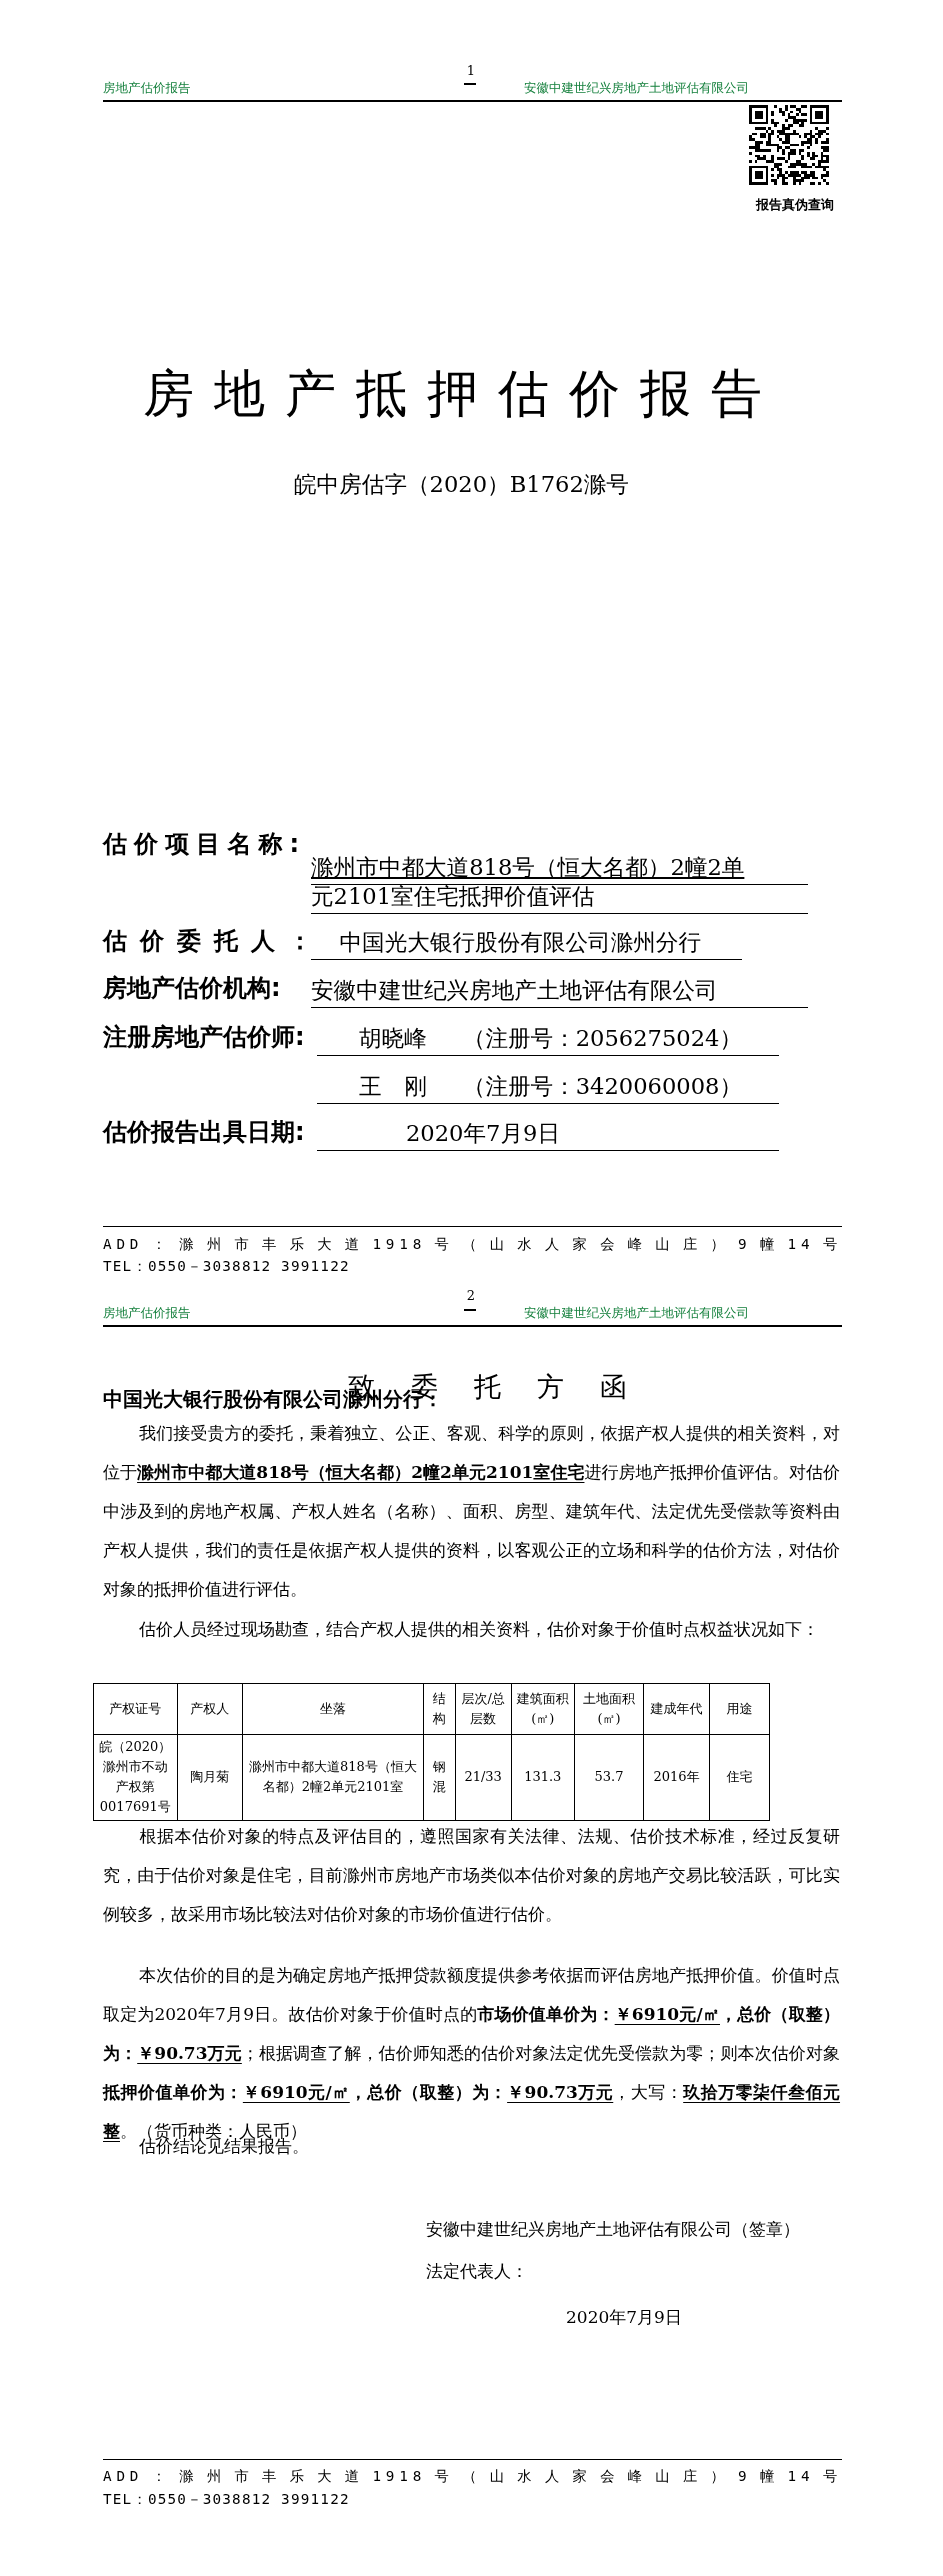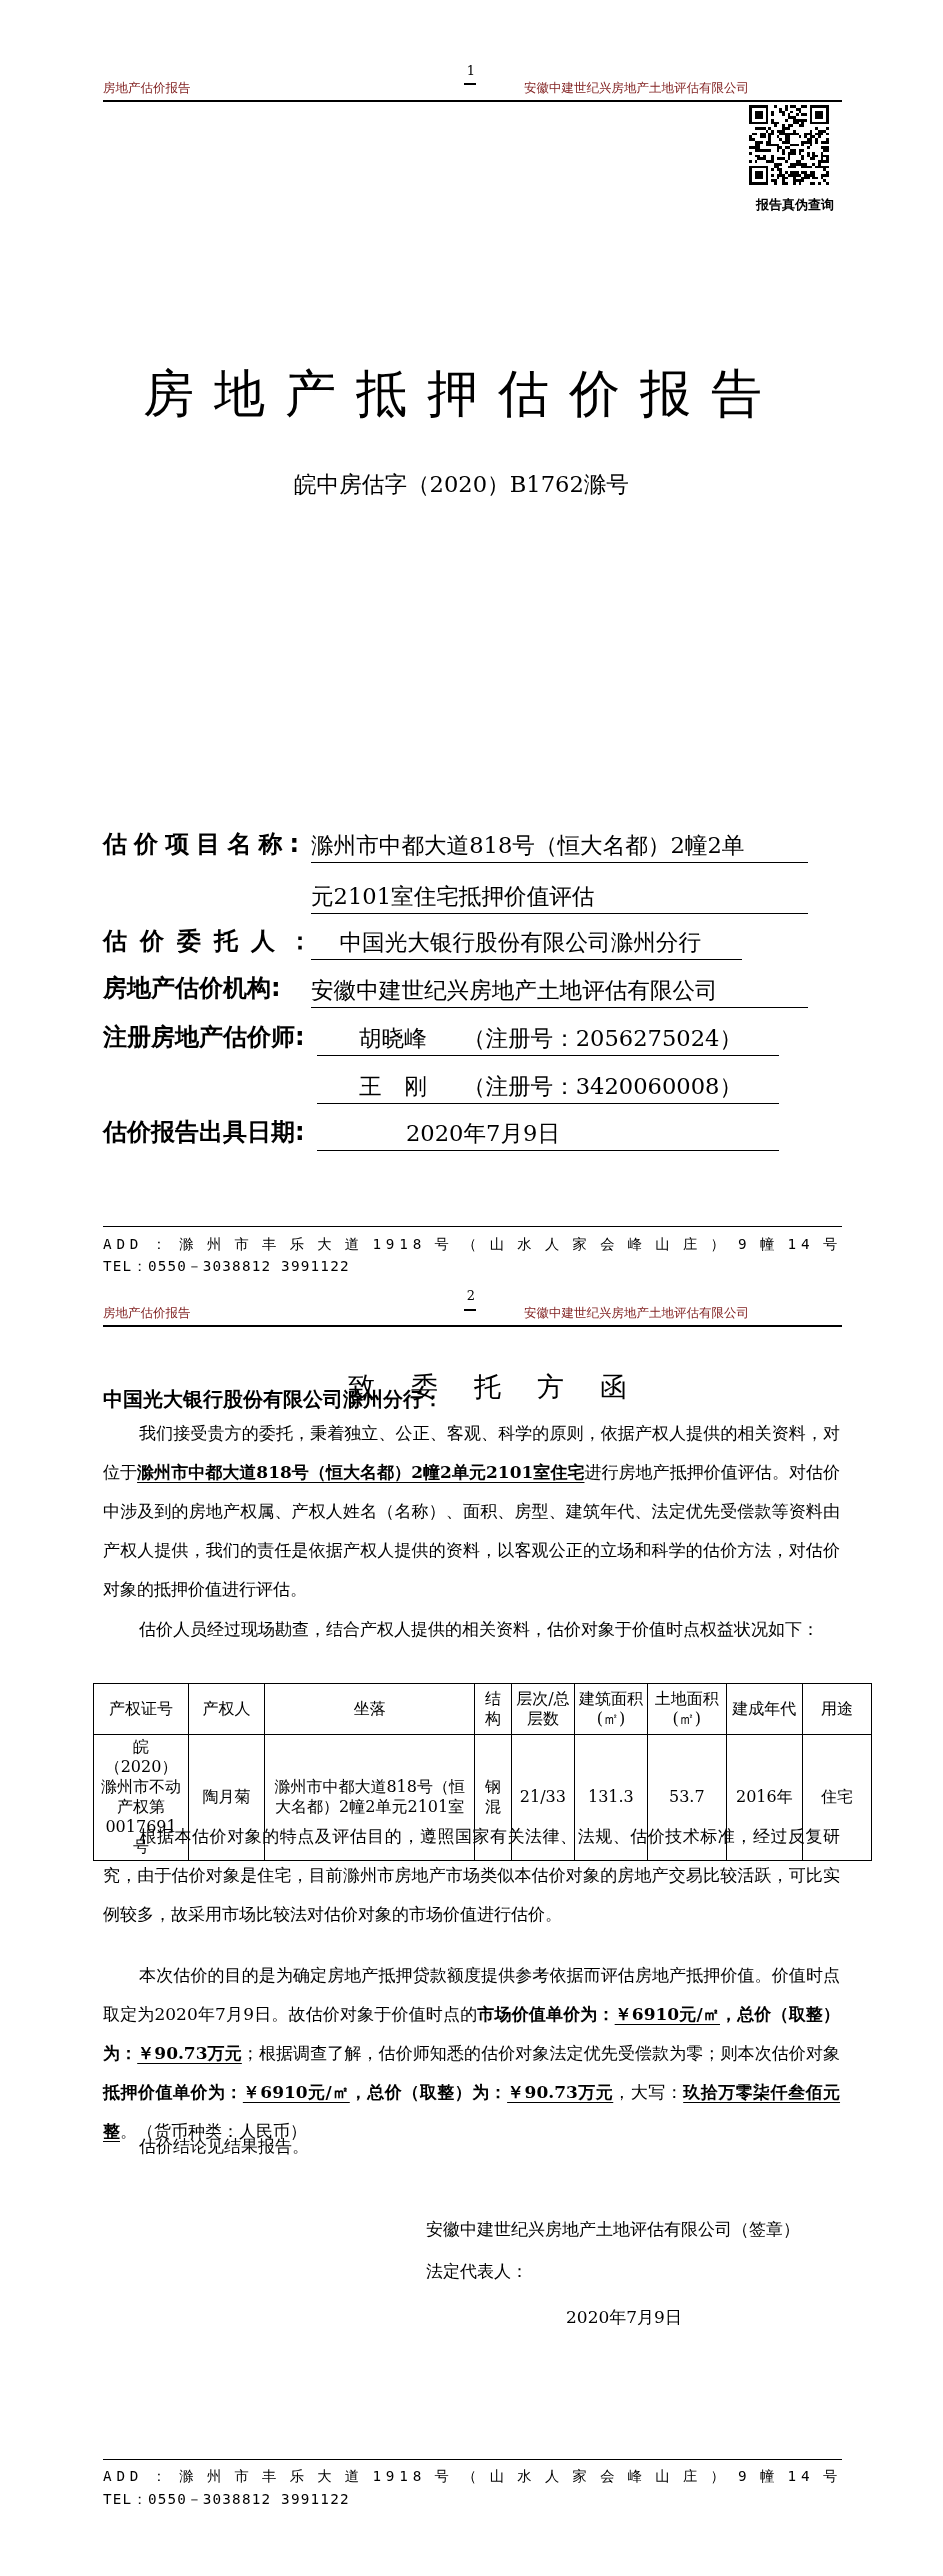--- a/index.html
+++ b/index.html
@@ -1,37 +1,37 @@
 <!DOCTYPE html>
 <html style="font-size:9.5px"><head>
 <meta charset="utf-8">
 <style>
   html, body { margin: 0; padding: 0; background: #ffffff; }
   body { width: 943px; height: 2576px; position: relative; overflow: hidden;
          font-family: "DejaVu Serif", "Liberation Serif", serif; color: #000; }
   .abs { position: absolute; white-space: nowrap; }
-  .hdr-left, .hdr-right { font-family: "DejaVu Sans", "Liberation Sans", sans-serif; font-size: 12.5px; color: #7f1d1d; }
+  .hdr-left, .hdr-right { font-family: "DejaVu Sans", "Liberation Sans", sans-serif; font-size: 12.5px; color: #15803d; }
   .hdr-line { position: absolute; height: 2.4px; background: #000; }
   .page-num { font-size: 13px; text-align: center; width: 24px; }
   .page-num-bar { position: absolute; width: 12px; height: 1.8px; background: #000; }
   .qr { position: absolute; width: 80px; height: 80px; background: #fff; }
   .qr-caption { font-family: "DejaVu Sans", sans-serif; font-weight: bold; font-size: 13px; }
   .main-title { font-family: "DejaVu Sans", "Liberation Sans", sans-serif; font-size: 51px; letter-spacing: 20px; font-weight: 500; }
   .doc-no { font-size: 22.6px; }
   .form-label { font-family: "DejaVu Sans", "Liberation Sans", sans-serif; font-weight: bold; font-size: 24px; }
   .form-value { font-size: 22.6px; border-bottom: 1.8px solid #000; padding-bottom: 1.2px; box-sizing: border-box; }
   .foot-line { position: absolute; height: 1.2px; background: #000; }
   .foot-add { font-family: "DejaVu Sans Mono", "Liberation Mono", monospace; font-size: 14.3px; letter-spacing: 1.2px; }
   .letter-title { font-family: "DejaVu Sans", sans-serif; font-size: 27px; letter-spacing: 36px; margin-top: 36px; }
   .salutation { font-family: "DejaVu Sans", sans-serif; font-weight: bold; font-size: 20px; }
   .para { position: absolute; left: 103px; width: 737px; font-size: 17px; line-height: 39px; white-space: normal; text-align: justify; }
   .para .indent { display: inline-block; width: 36px; }
   .b { font-weight: bold; }
   .u { text-decoration: underline; text-underline-offset: 3.6px; }
-  table.rights { position: absolute; left: 93px; top: 1683px; width: 779px; border-collapse: collapse; font-size: 16px; }
+  table.rights { position: absolute; left: 93px; top: 1683px; width: 677px; border-collapse: collapse; font-size: 13px; }
   table.rights td, table.rights th { border: 1.2px solid #000; text-align: center; vertical-align: middle; font-weight: normal; padding: 2.4px 3.6px; line-height: 20px; }
   table.rights th { height: 45px; }
   table.rights td { height: 65px; }
   .sign { font-size: 17px; }
 </style>
 </head>
 <body>
 
 <div>
   <span class="abs page-num" style="left:459px;top:63px;">1</span>
@@ -339,21 +339,21 @@
         <rect x="1" y="23" width="5" height="5" fill="#fff"></rect>
         <rect x="2" y="24" width="3" height="3"></rect>
       </g>
   </svg>
   <span class="abs qr-caption" style="left:756px;top:196px;">报告真伪查询</span>
 
   <span class="abs main-title" style="left:143px;top:360px;">房地产抵押估价报告</span>
   <span class="abs doc-no" style="left:294px;top:469px;">皖中房估字（2020）B1762滁号</span>
 
   <span class="abs form-label" style="left:103px;top:828px;letter-spacing:7.1px;">估价项目名称:</span>
-  <span class="abs form-value" style="left:311px;top:830px;width:497px;">滁州市中都大道818号（恒大名都）2幢2单</span>
+  <span class="abs form-value" style="left:311px;top:852px;width:497px;text-decoration:underline;">滁州市中都大道818号（恒大名都）2幢2单</span>
   <span class="abs form-value" style="left:311px;top:881px;width:497px;">元2101室住宅抵押价值评估</span>
 
   <span class="abs form-label" style="left:103px;top:925px;letter-spacing:13px;">估价委托人：</span>
   <span class="abs form-value" style="left:311px;top:927px;width:431px;padding-left:28.5px;">中国光大银行股份有限公司滁州分行</span>
 
   <span class="abs form-label" style="left:103px;top:972px;">房地产估价机构:</span>
   <span class="abs form-value" style="left:311px;top:975px;width:497px;">安徽中建世纪兴房地产土地评估有限公司</span>
 
   <span class="abs form-label" style="left:103px;top:1021px;">注册房地产估价师:</span>
   <span class="abs form-value" style="left:317px;top:1023px;width:462px;padding-left:42px;">

